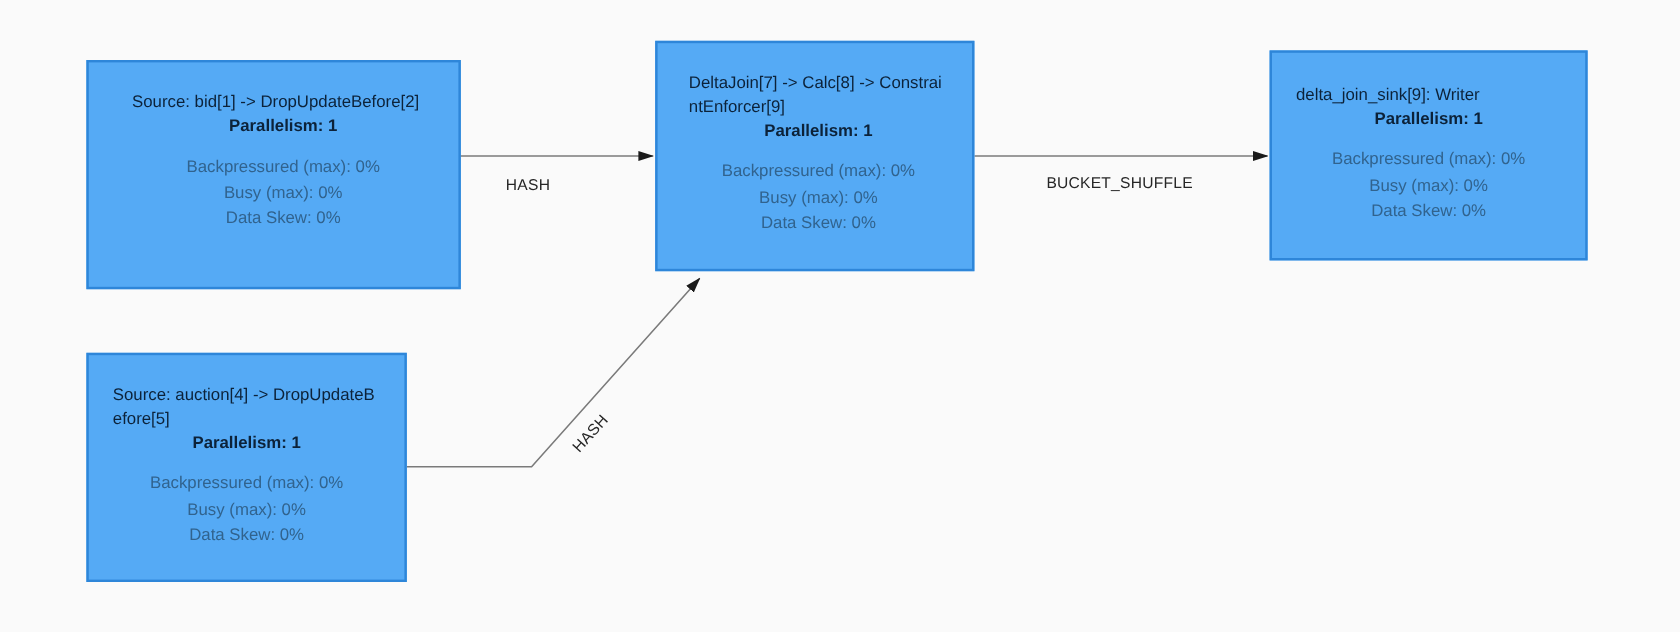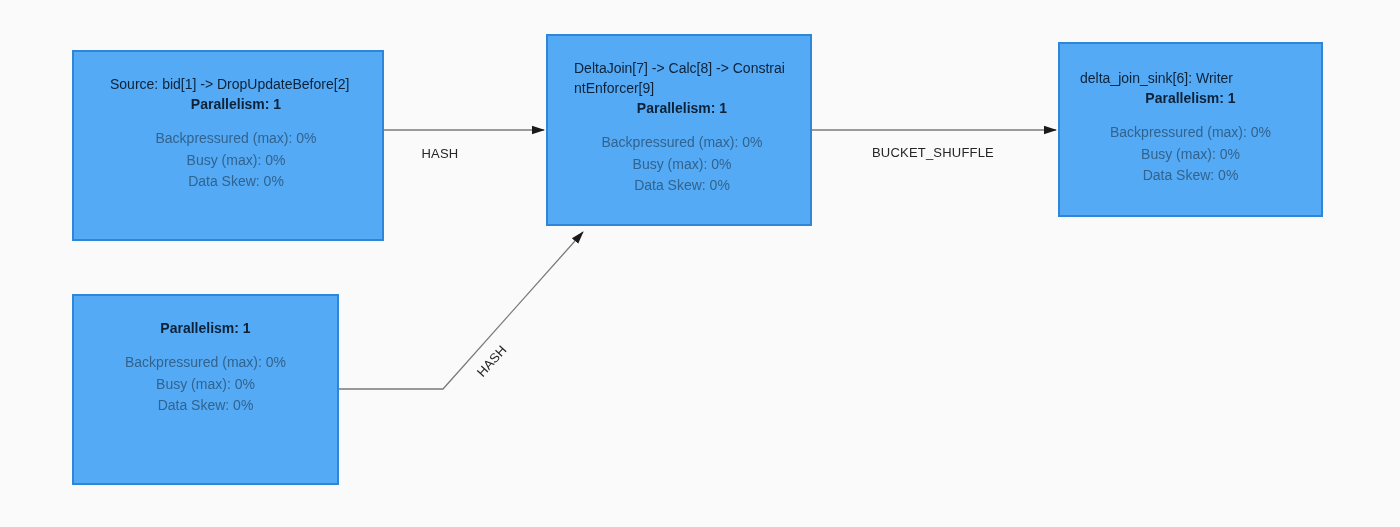--- a/index.html
+++ b/index.html
@@ -89,40 +89,41 @@
     <div class="node-name">Source: bid[1] -&gt; DropUpdateBefore[2]</div>
     <div class="node-parallelism">Parallelism: 1</div>
     <div class="node-stats">
       <div>Backpressured (max): 0%</div>
       <div>Busy (max): 0%</div>
       <div>Data Skew: 0%</div>
     </div>
   </div>
 
   <div class="node" style="left:72px; top:294px; width:267px; height:191px;">
+    <div class="node-name">Source: auction[4] -&gt; DropUpdateBefore[5]</div>
     <div class="node-parallelism">Parallelism: 1</div>
     <div class="node-stats">
       <div>Backpressured (max): 0%</div>
       <div>Busy (max): 0%</div>
       <div>Data Skew: 0%</div>
     </div>
   </div>
 
   <div class="node" style="left:546px; top:34px; width:266px; height:192px;padding-left:26px;">
     <div class="node-name">DeltaJoin[7] -&gt; Calc[8] -&gt; ConstraintEnforcer[9]</div>
     <div class="node-parallelism">Parallelism: 1</div>
     <div class="node-stats">
       <div>Backpressured (max): 0%</div>
       <div>Busy (max): 0%</div>
       <div>Data Skew: 0%</div>
     </div>
   </div>
 
   <div class="node" style="left:1058px; top:42px; width:265px; height:175px; padding-top:24px;">
-    <div class="node-name">delta_join_sink[6]: Writer</div>
+    <div class="node-name">delta_join_sink[9]: Writer</div>
     <div class="node-parallelism">Parallelism: 1</div>
     <div class="node-stats">
       <div>Backpressured (max): 0%</div>
       <div>Busy (max): 0%</div>
       <div>Data Skew: 0%</div>
     </div>
   </div>
 
 </div>
 

